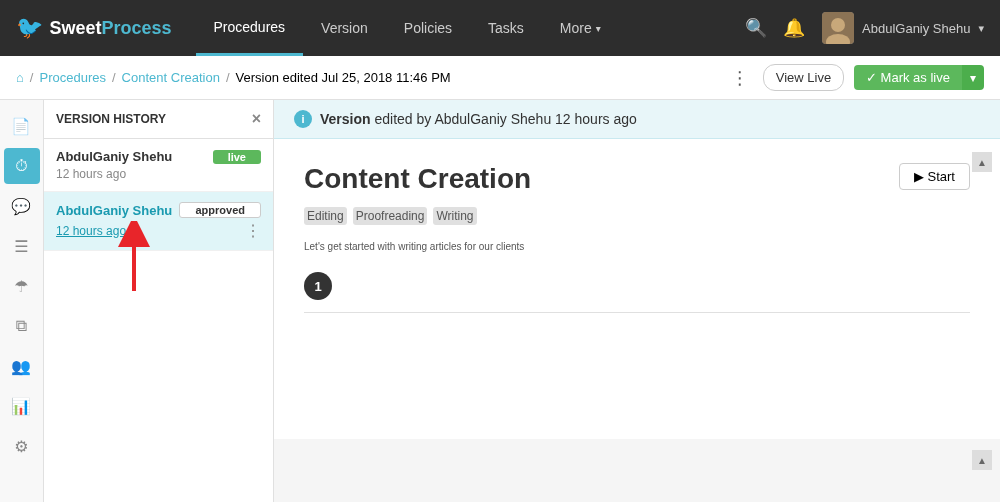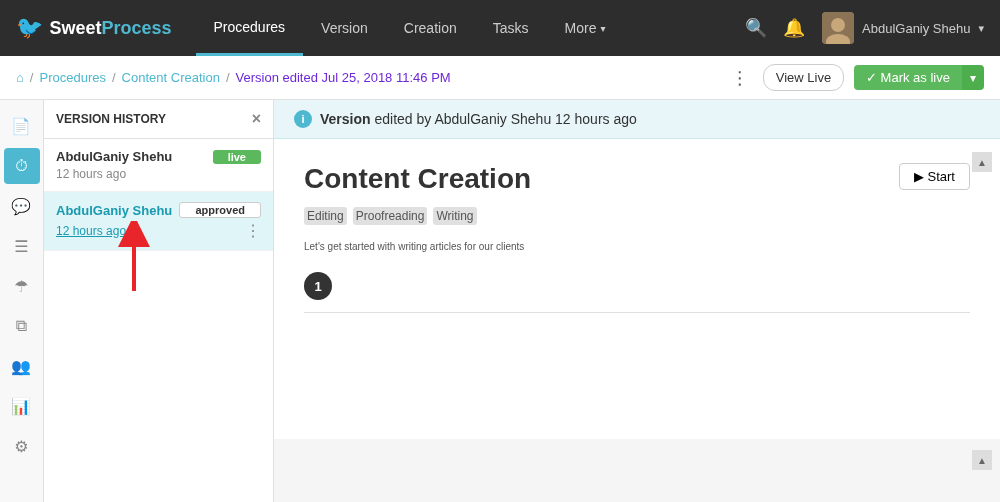--- a/index.html
+++ b/index.html
@@ -93,21 +93,21 @@
     }
     .breadcrumb {
       display: flex;
       align-items: center;
       gap: 6px;
       font-size: 13px;
       color: #555;
     }
     .breadcrumb a { color: #4db8d0; text-decoration: none; }
     .breadcrumb .sep { color: #999; }
-    .breadcrumb .current { color: #6d28d9; }
+    .breadcrumb .current { color: #000000; }
     .breadcrumb-actions {
       display: flex;
       align-items: center;
       gap: 10px;
     }
     .dots-btn {
       color: #555;
       cursor: pointer;
       font-size: 18px;
       padding: 4px;
@@ -346,21 +346,21 @@
 <nav class="topnav">
   <div class="logo-area">
     <span class="logo-bird">🐦</span>
     <span class="logo-text">
       <span class="logo-sweet">Sweet</span><span class="logo-process">Process</span>
     </span>
   </div>
   <div class="nav-items">
     <div class="nav-item active">Procedures</div>
     <div class="nav-item">Version</div>
-    <div class="nav-item">Creation</div>
+    <div class="nav-item">Policies</div>
     <div class="nav-item">Tasks</div>
     <div class="nav-item">
       <span>More</span>
         <span class="chevron"> ▾</span>
     </div>
   </div>
   <div class="nav-right">
     <span class="nav-icon">🔍</span>
     <span class="nav-icon">🔔</span>
     <div class="user-area">

